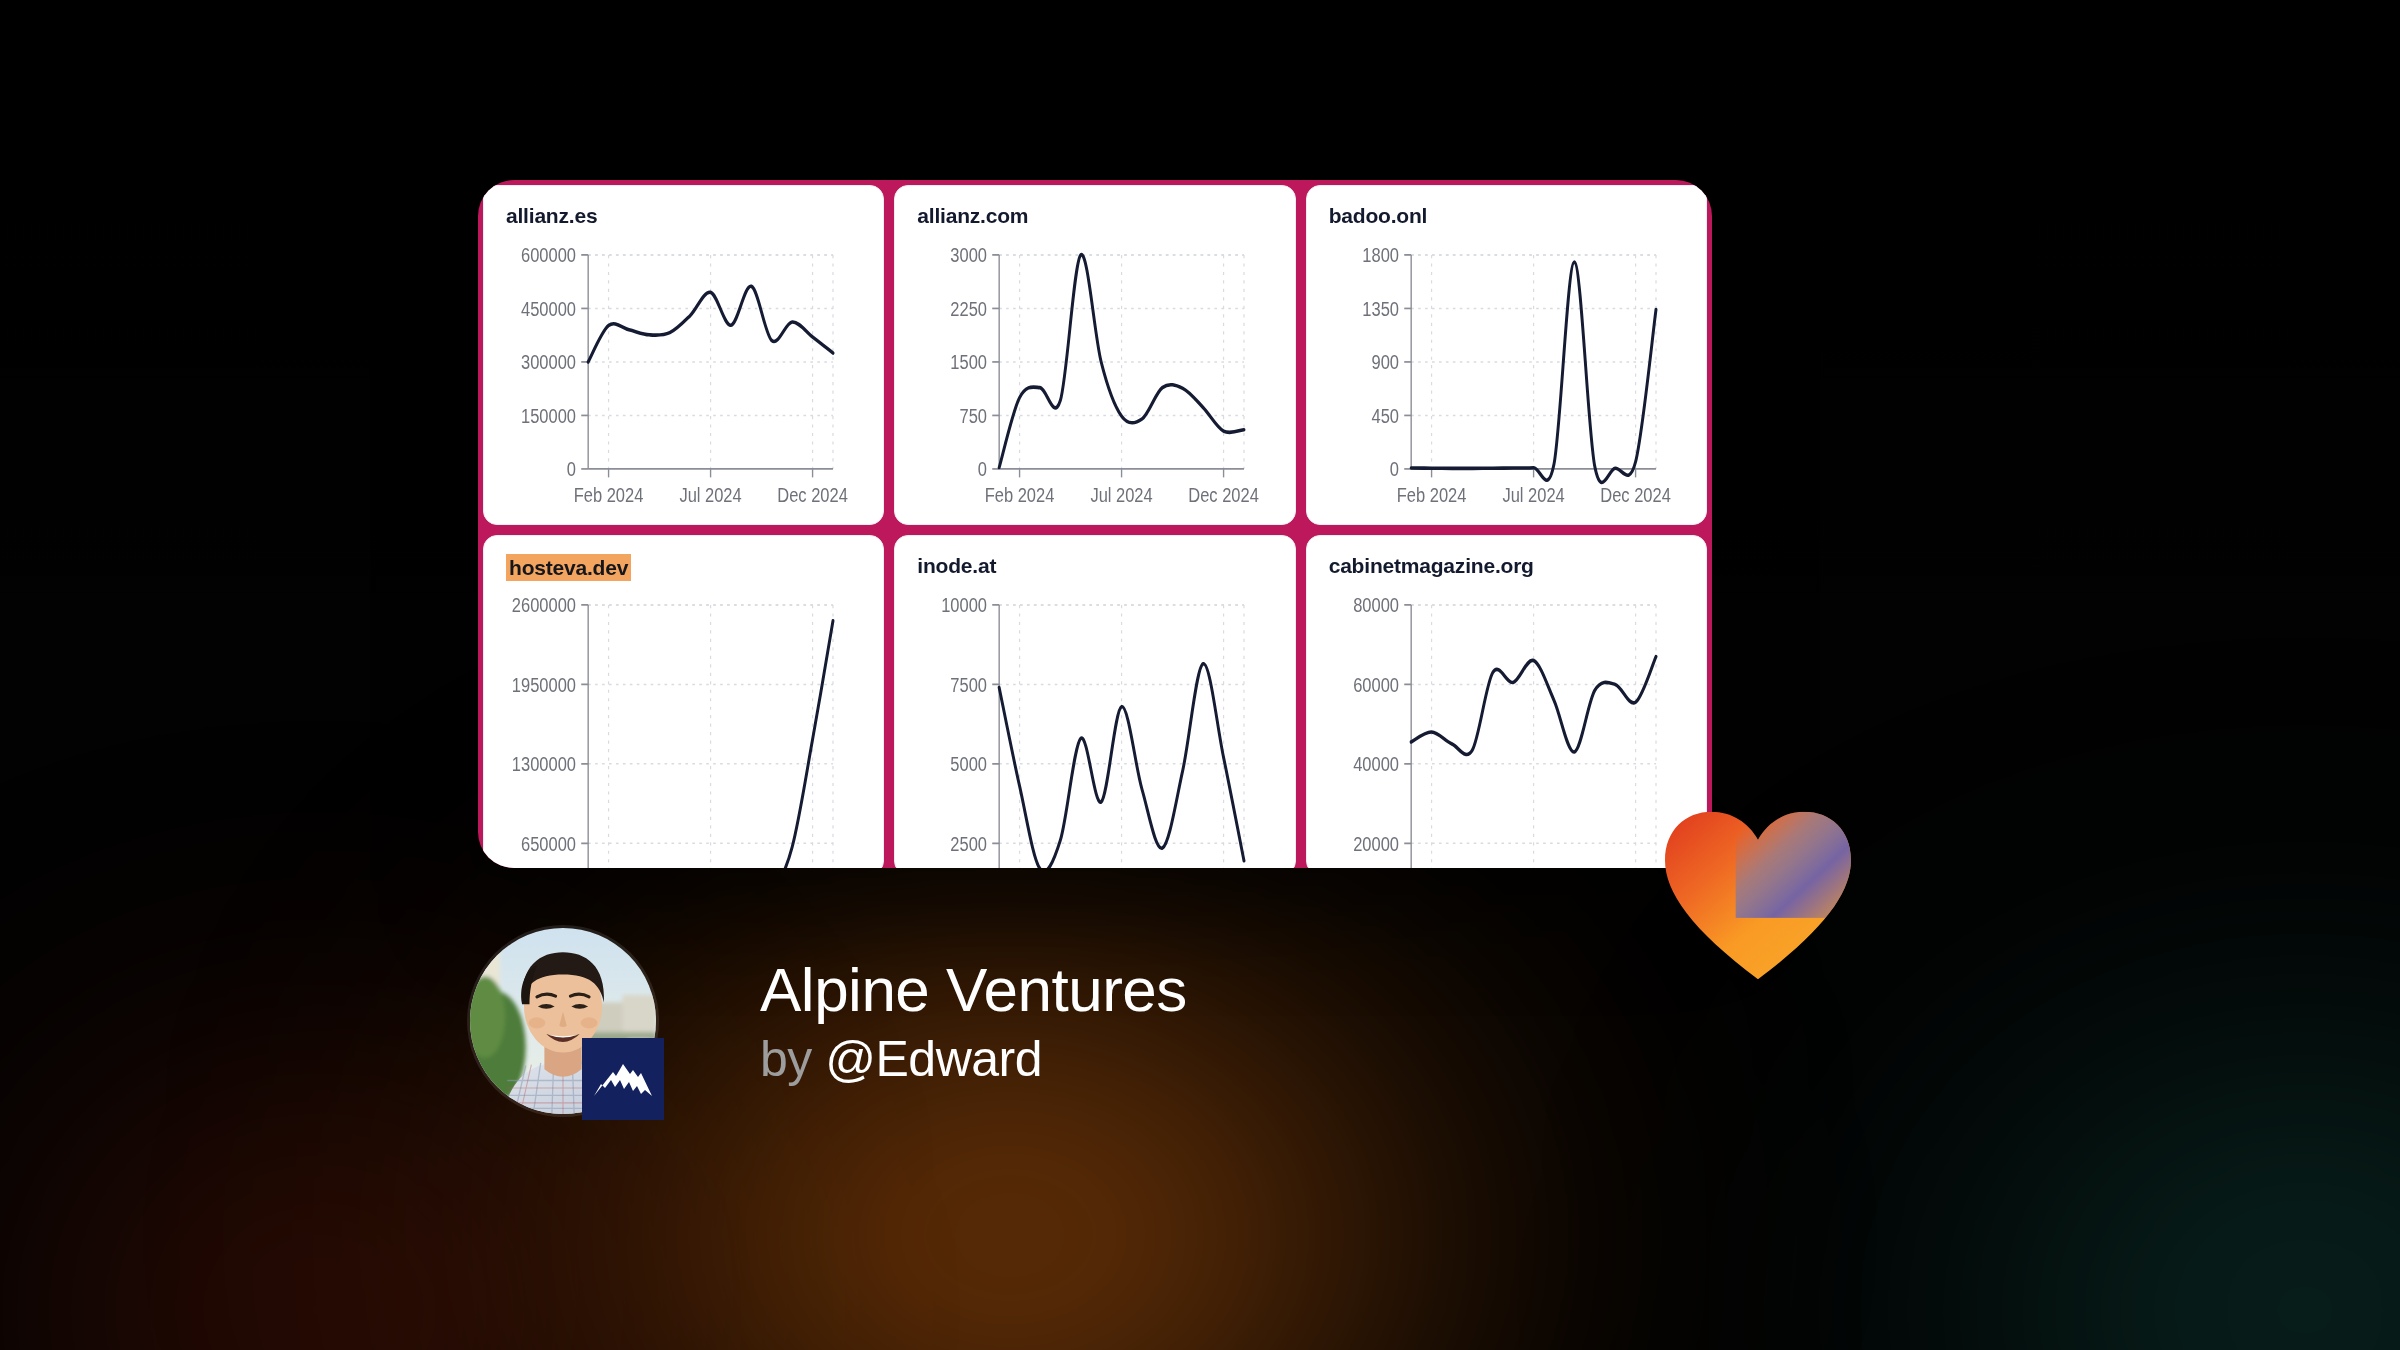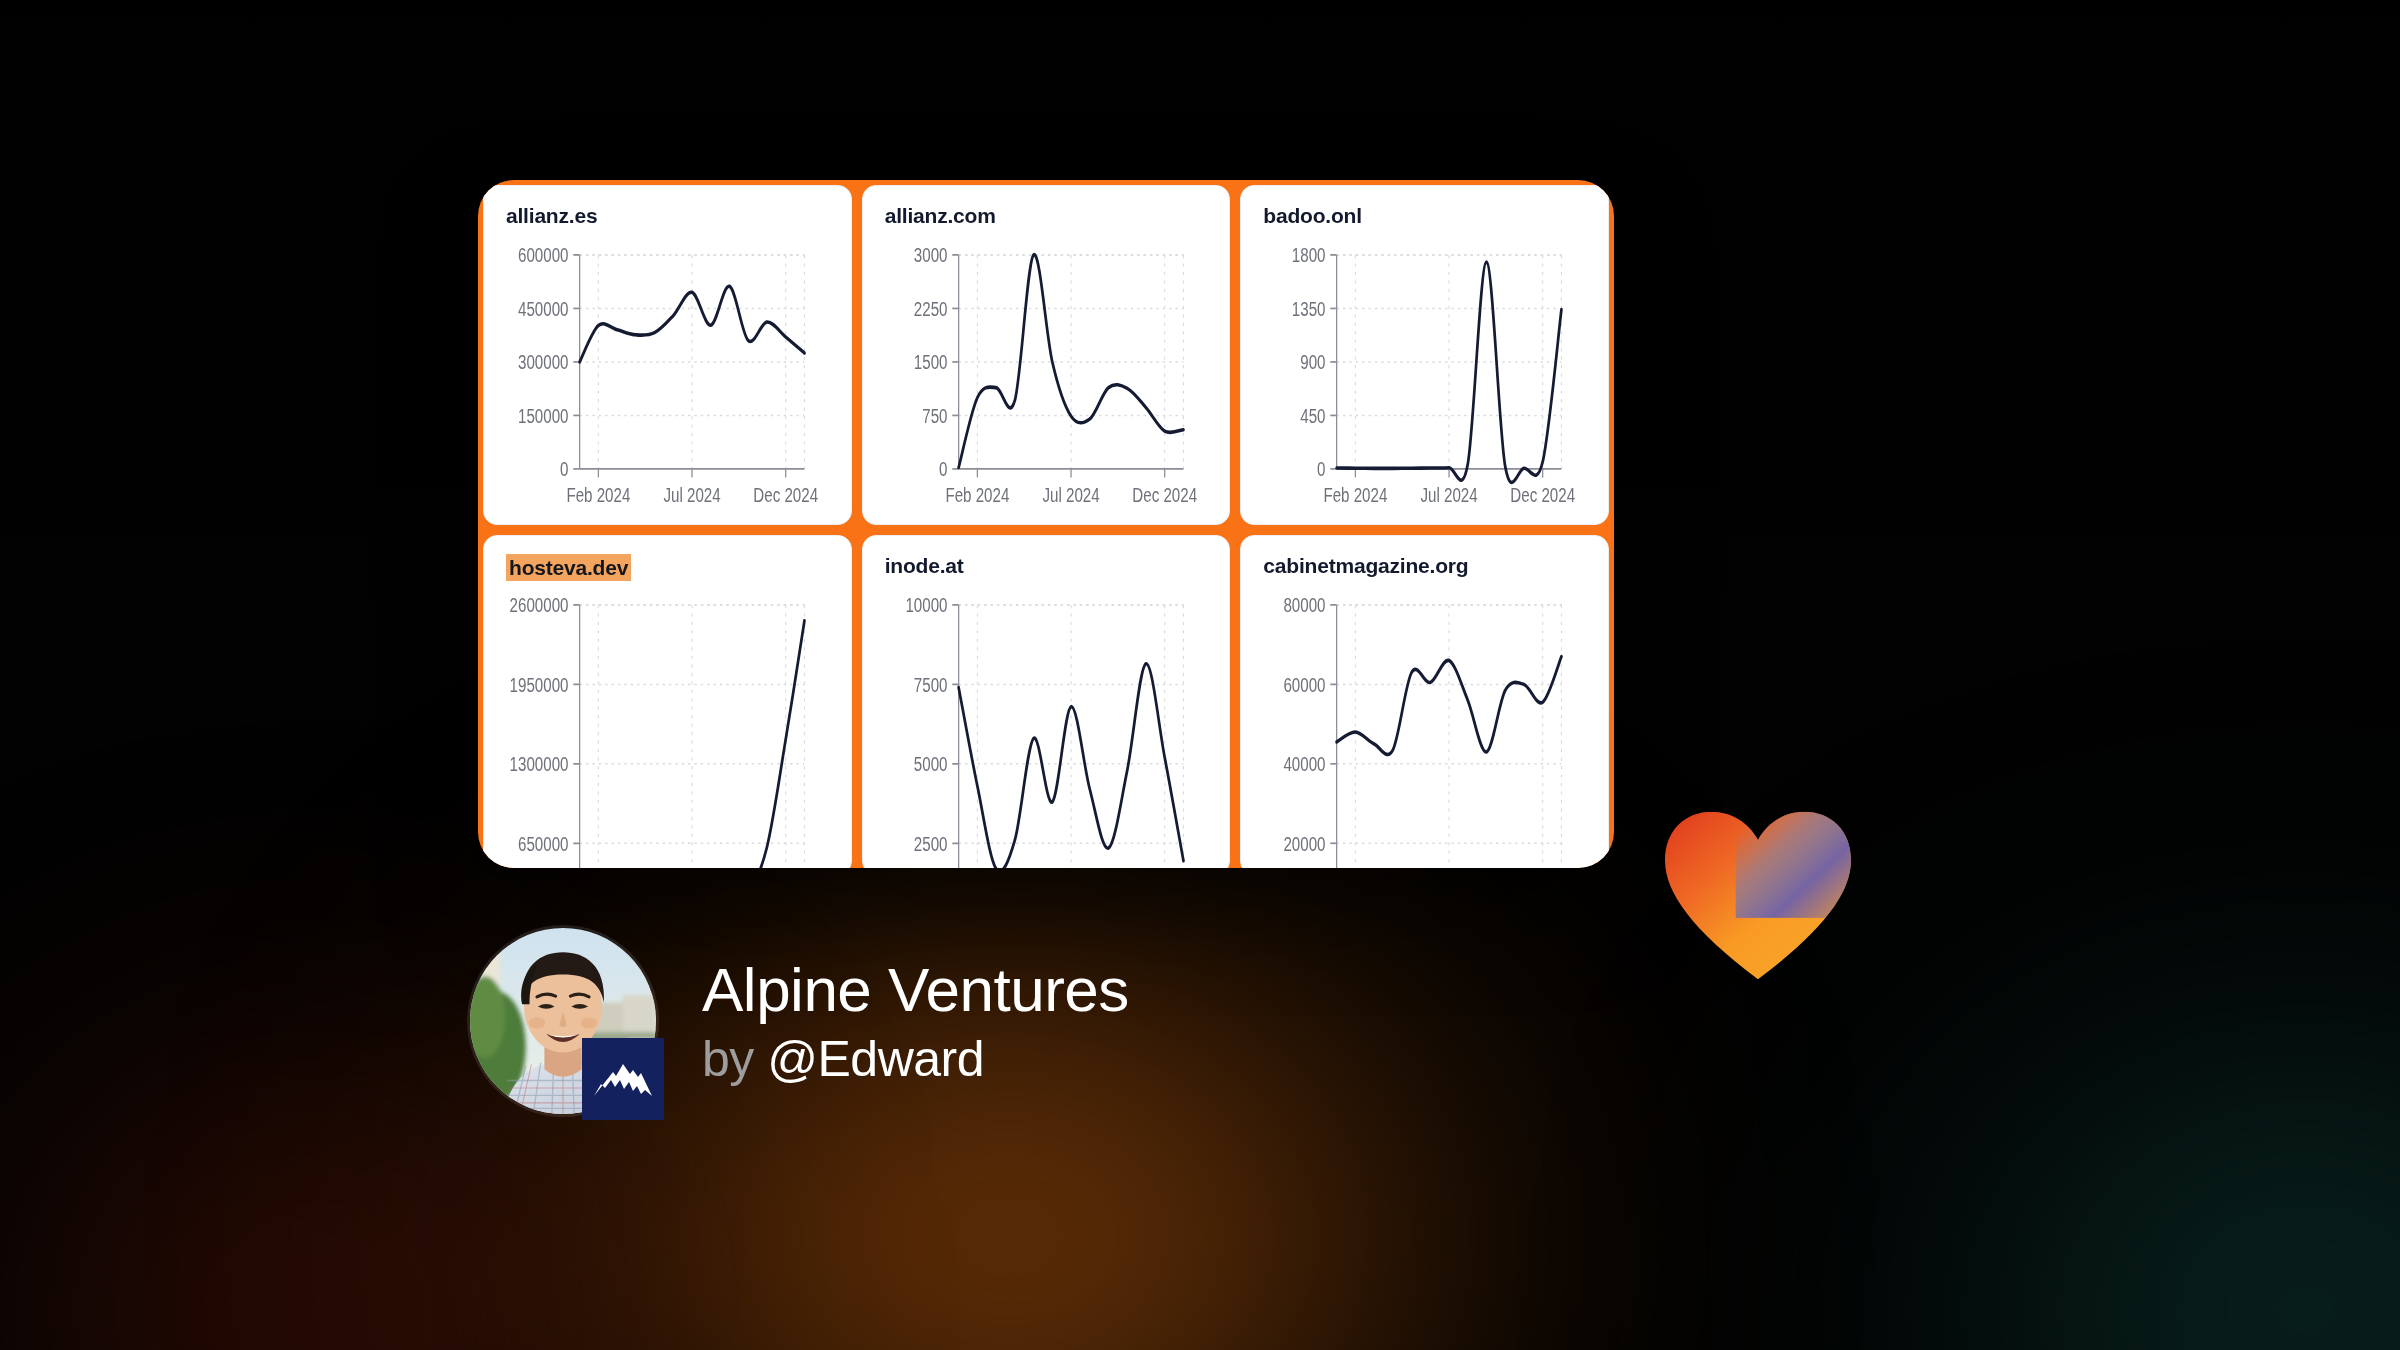--- a/index.html
+++ b/index.html
@@ -29,22 +29,22 @@
   }
   #glow-fade-top {
     position:absolute; left:0; top:0; width:2400px; height:700px;
     background:linear-gradient(to bottom, #000 0%, rgba(0,0,0,0.85) 48%, rgba(0,0,0,0) 100%);
     pointer-events:none;
   }
 
   
   #panel {
     position:absolute;
-    left:478px; top:180px; width:1136px; height:688px;
-    background:#f97316;
+    left:478px; top:180px; width:1234px; height:688px;
+    background:#be185d;
     border-radius:36px;
     overflow:hidden;
     box-shadow:0 40px 90px rgba(0,0,0,0.55);
   }
   #grid {
     position:absolute; inset:0;
     display:grid;
     grid-template-columns:repeat(3, 1fr);
     grid-template-rows:350px 350px;
     gap:0px;
@@ -97,21 +97,21 @@
     overflow:hidden; position:relative;
     box-shadow:0 0 0 3px rgba(255,255,255,0.10);
   }
   #avatar svg { display:block; width:100%; height:100%; }
   #avatar-badge {
     position:absolute; right:-8px; bottom:-6px;
     width:82px; height:82px;
     background:#13215e;
     display:flex; align-items:center; justify-content:center;
   }
-  #brand-text { margin-left:46px; }
+  #brand-text { margin-left:104px; }
   #brand-title {
     font-size:62px; color:#ffffff; font-weight:400;
     letter-spacing:-0.5px; line-height:1.12; white-space:nowrap;
   }
   #brand-sub {
     font-size:50px; font-weight:400; letter-spacing:-0.5px;
     line-height:1.12; white-space:nowrap; margin-top:6px;
   }
   #brand-by { color:#9d9d9d; }
   #brand-handle { color:#ffffff; }

